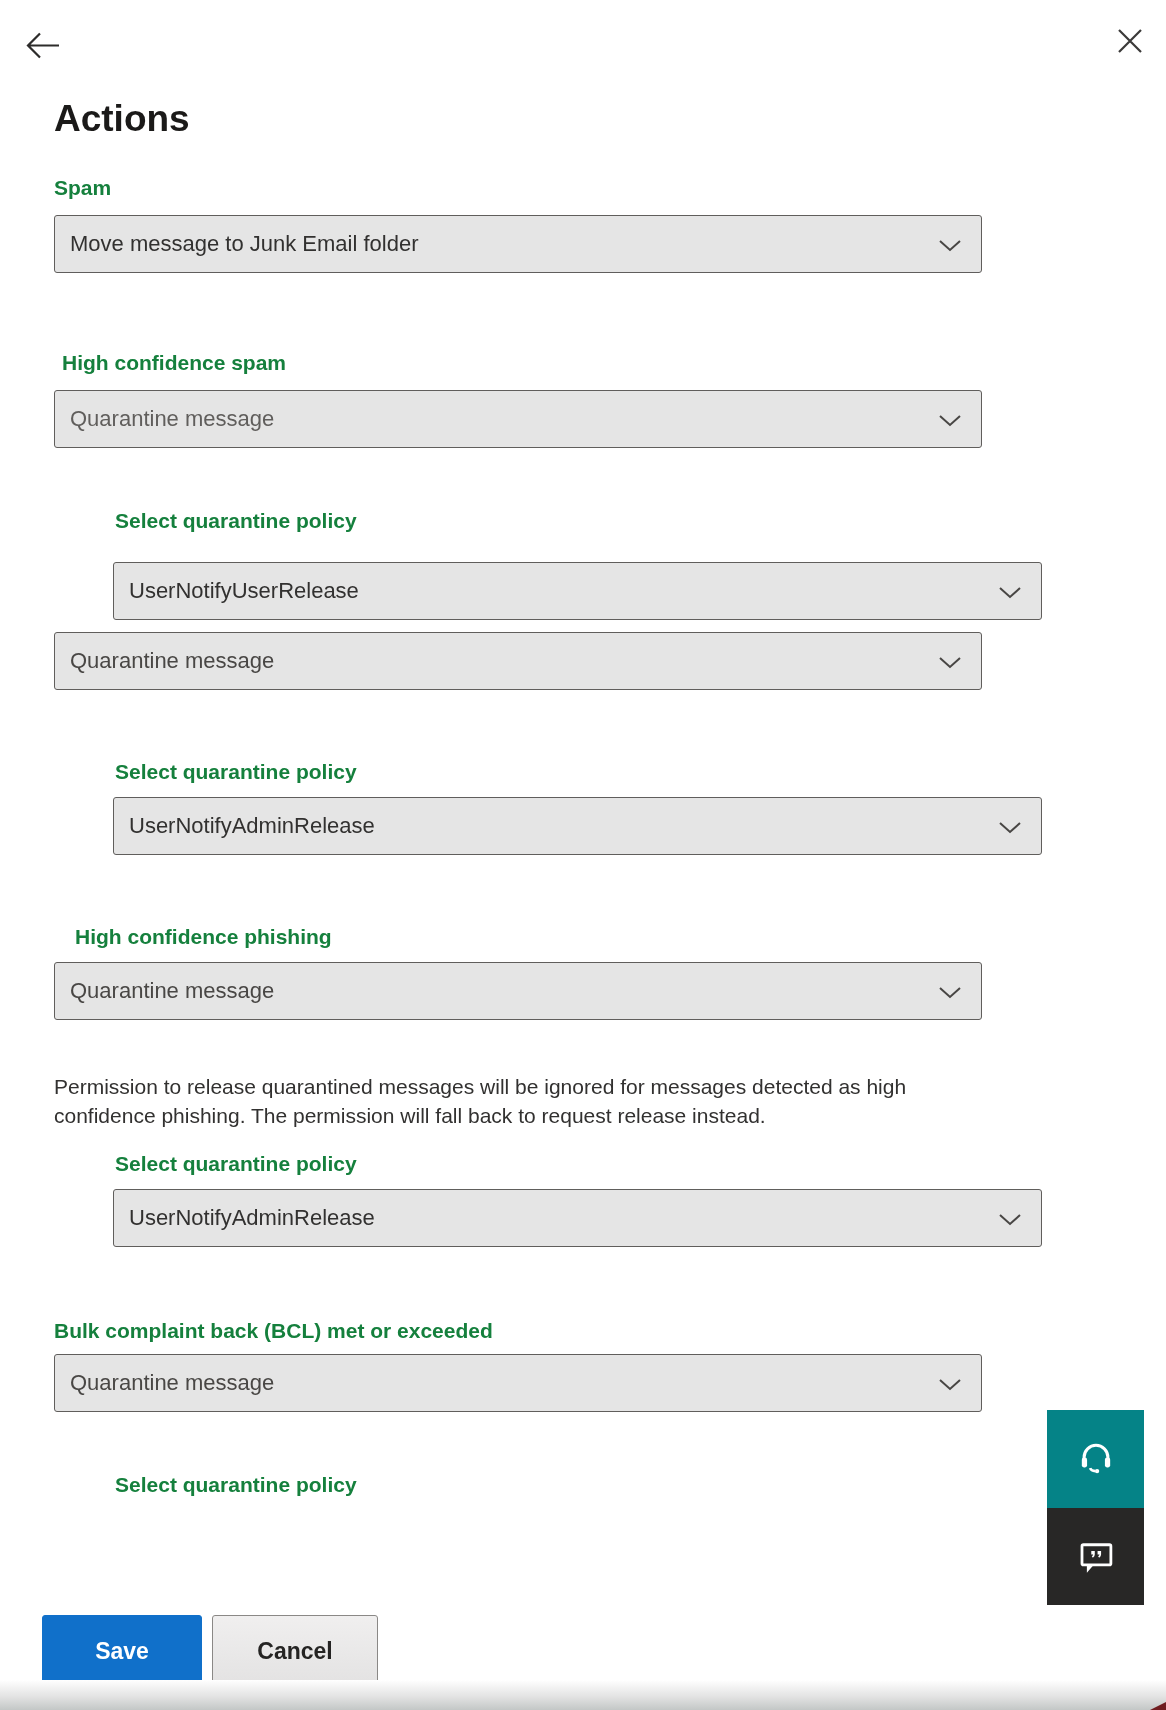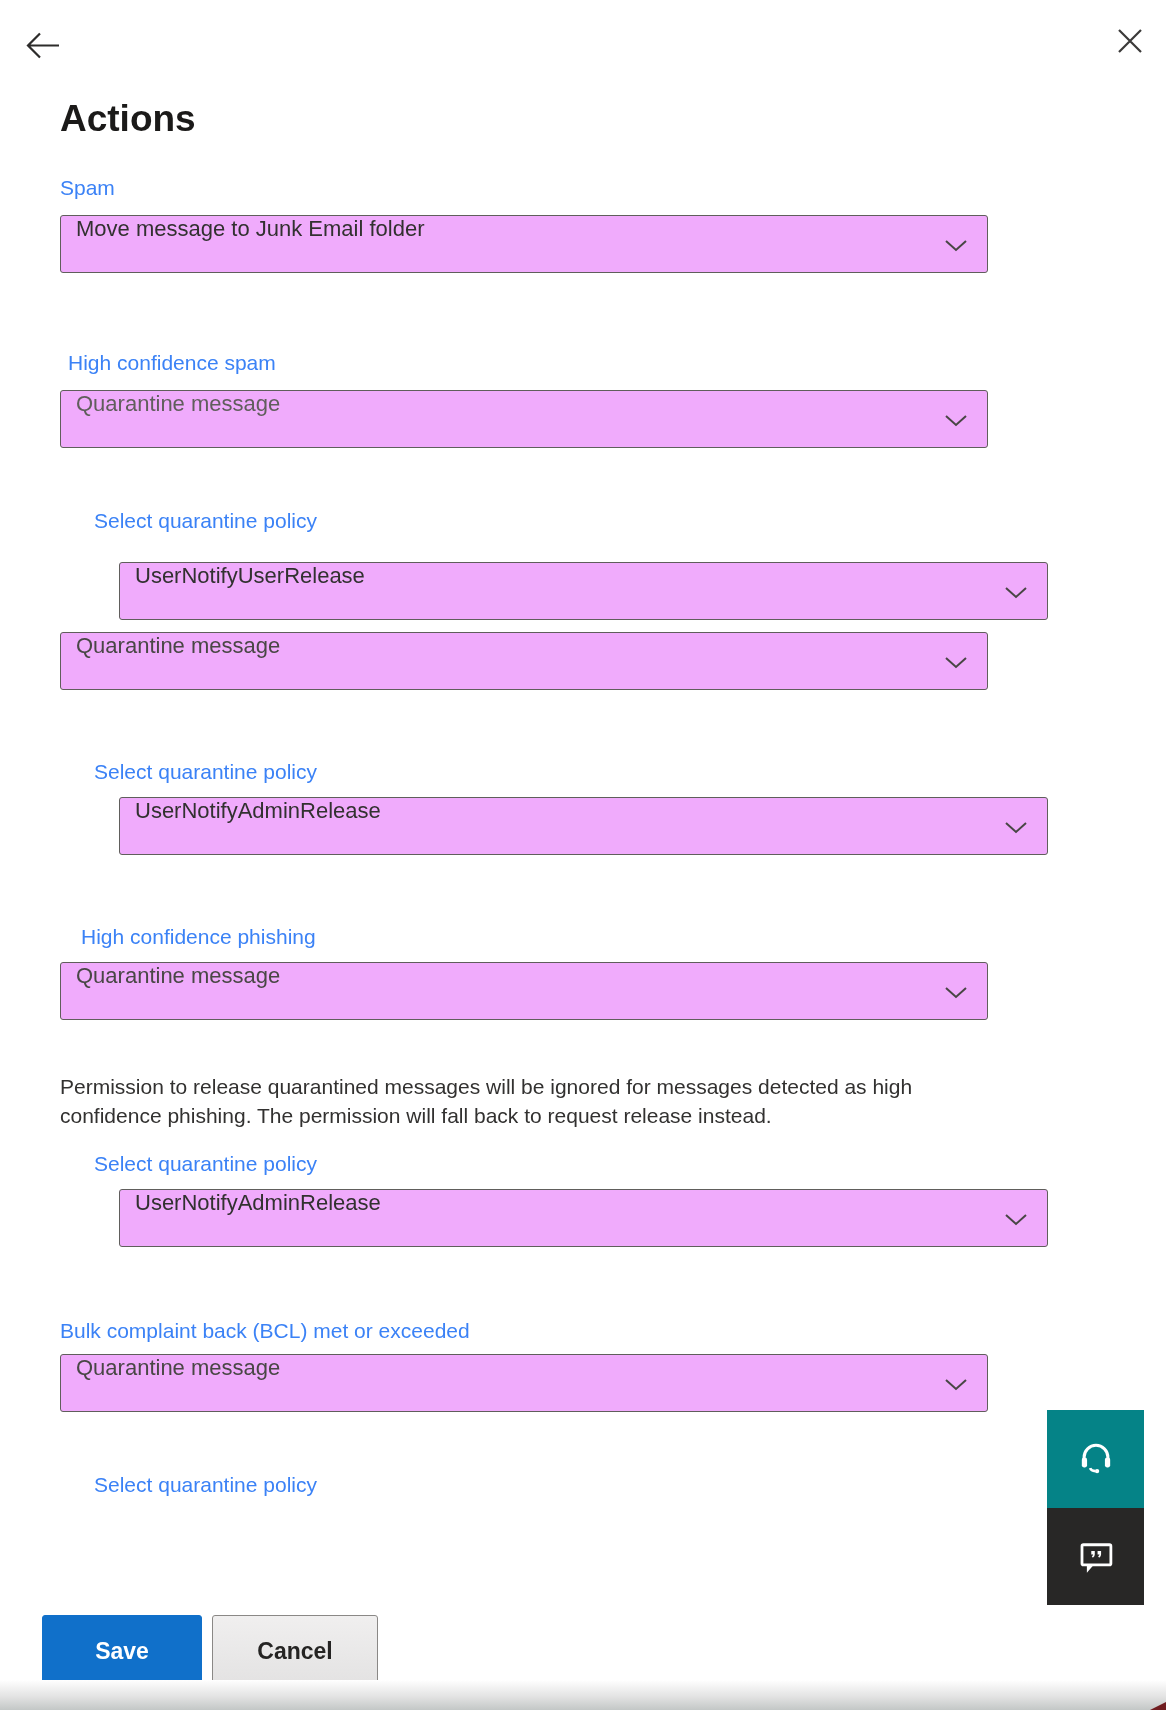--- a/index.html
+++ b/index.html
@@ -6,35 +6,35 @@
   body{
     width:1166px;height:1710px;position:relative;overflow:hidden;
     background:#ffffff;
     font-family:"Liberation Sans", sans-serif;
     -webkit-font-smoothing:antialiased;
   }
   
   .back-btn{position:absolute;left:24px;top:30px;width:38px;height:34px;cursor:pointer;}
   .close-btn{position:absolute;left:1110px;top:22px;width:40px;height:38px;cursor:pointer;display:flex;align-items:center;justify-content:center;}
   
-  .content{position:absolute;left:60px;top:0;width:1100px;}
+  .content{position:absolute;left:54px;top:0;width:1100px;}
   .page-title{margin-top:97px;line-height:44px;font-size:37px;font-weight:700;color:#1b1a19;}
-  .field-label{font-size:21px;line-height:26px;font-weight:400;color:#3b82f6;}
+  .field-label{font-size:21px;line-height:26px;font-weight:700;color:#15803d;}
   .dropdown{
-    box-sizing:border-box;height:58px;width:928px;background:#f0abfc;
+    box-sizing:border-box;height:58px;width:928px;background:#e5e5e5;
     border:1px solid #605e5c;border-radius:3px;
-    display:flex;align-items:flex-start;position:relative;
+    display:flex;align-items:center;position:relative;
     padding:0 50px 0 15px;cursor:pointer;
   }
   .dd-value{font-size:22px;white-space:nowrap;overflow:hidden;}
   .v-dark{color:#323130;}
   .v-mid{color:#494745;}
   .v-muted{color:#605e5c;}
   .chev{position:absolute;right:20px;top:24px;width:22px;height:12px;}
-  .indent-label{margin-left:34px;}
+  .indent-label{margin-left:61px;}
   .indent-box{margin-left:59px;width:929px;}
   
   .lbl-0{margin-top:34px;}  .box-0{margin-top:14px;}
   .lbl-1{margin-top:77px;margin-left:8px;}  .box-1{margin-top:14px;}
   .lbl-2{margin-top:60px;}  .box-2{margin-top:28px;}
   .lbl-3{margin-top:68px;}  .box-3{margin-top:12px;}
   .lbl-4{margin-top:69px;}  .box-4{margin-top:12px;}
   .lbl-5{margin-top:69px;margin-left:21px;}  .box-5{margin-top:12px;}
   .note{margin-top:52px;max-width:920px;font-size:21px;line-height:29px;color:#323130;font-weight:400;}
   .lbl-6{margin-top:21px;}  .box-6{margin-top:12px;}

